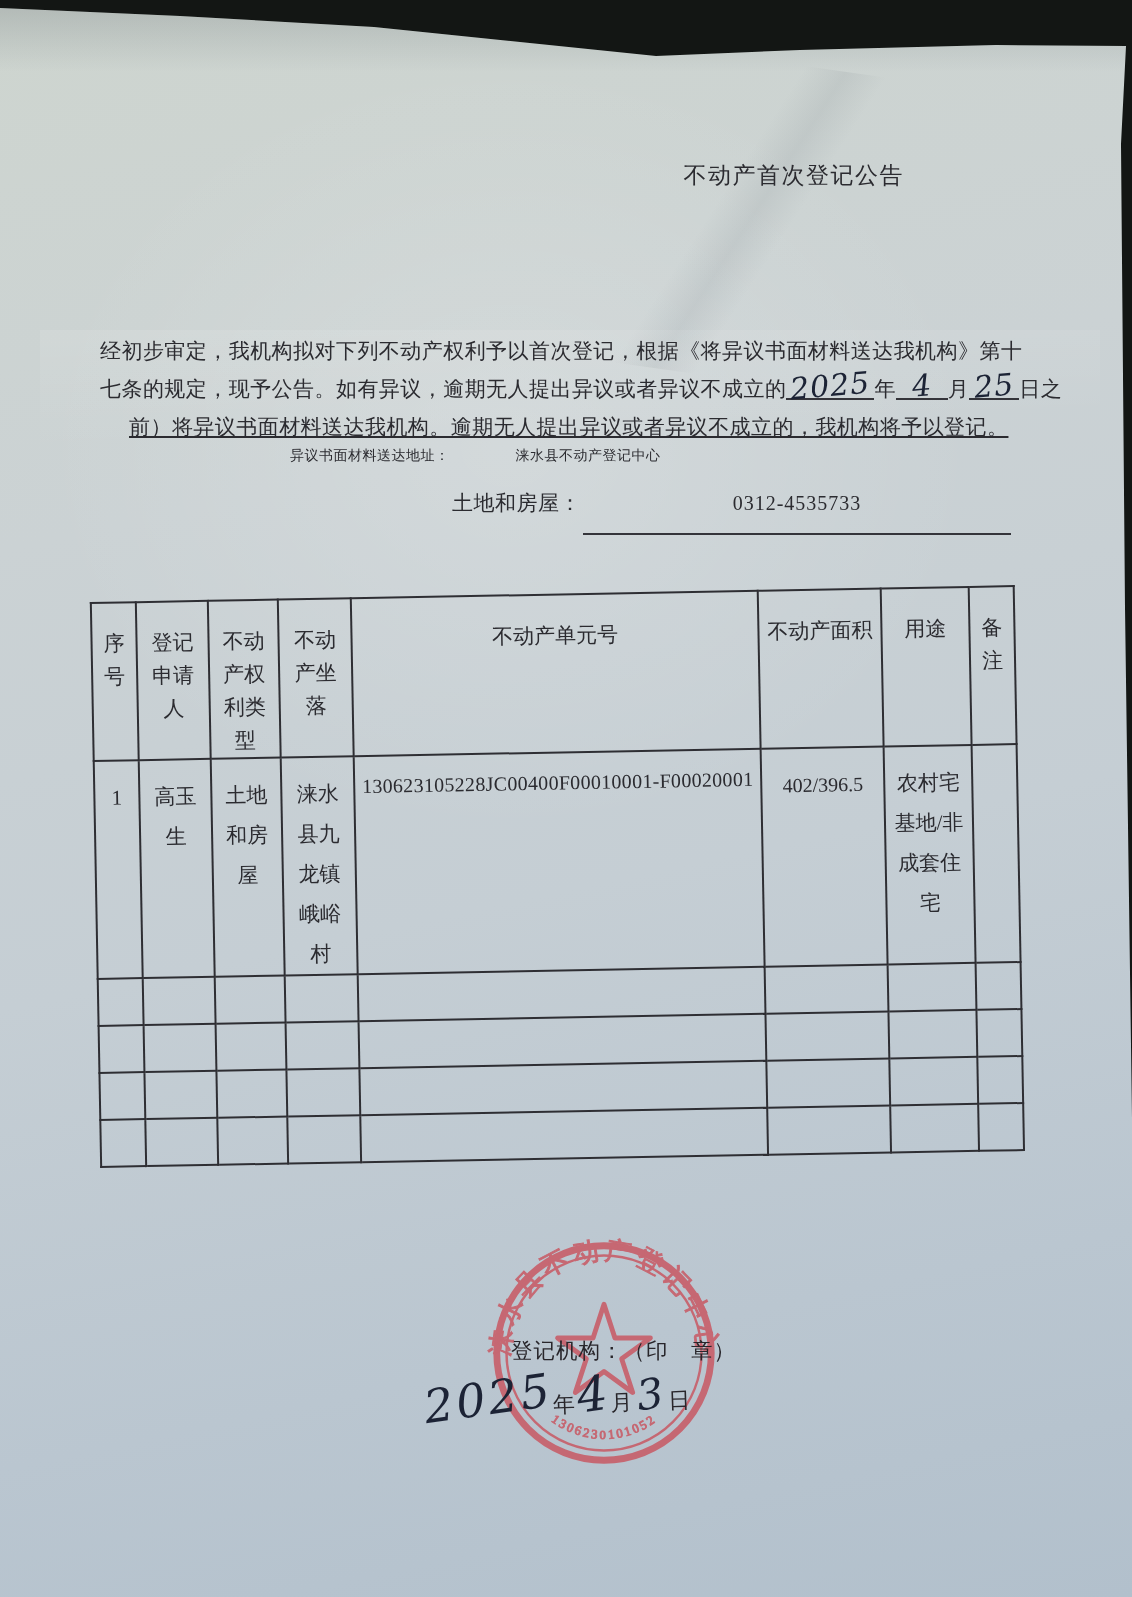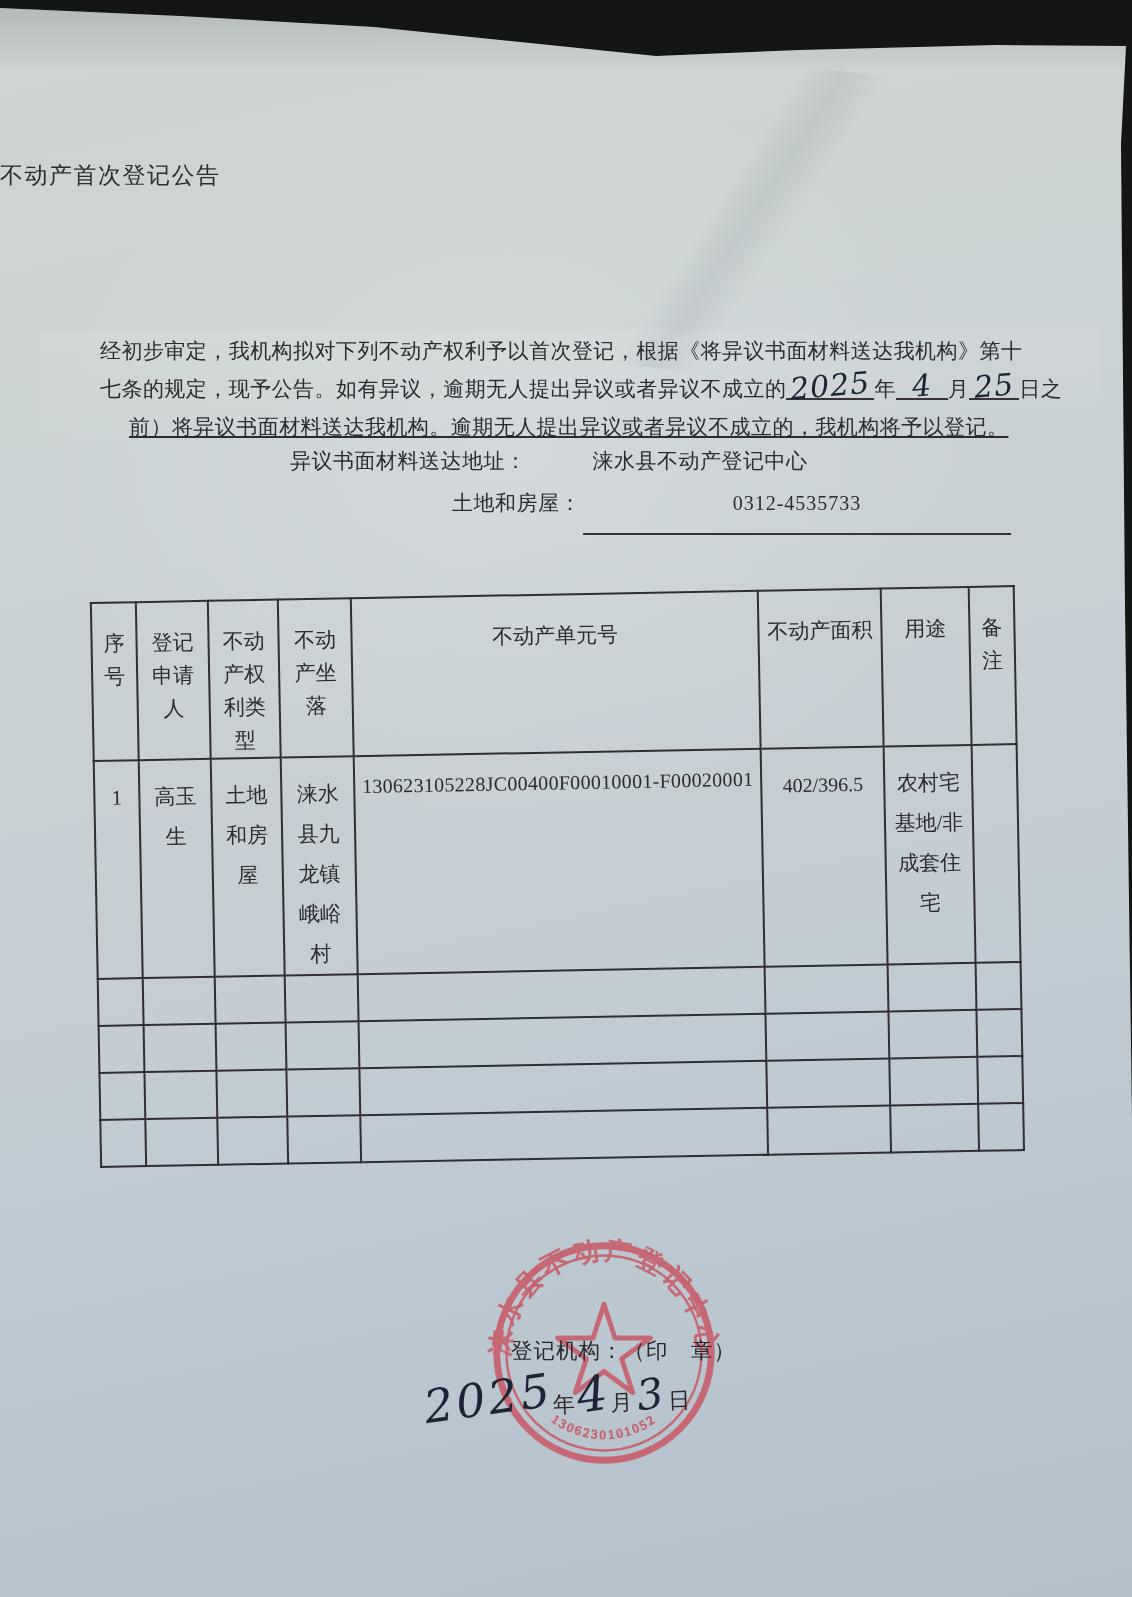--- a/index.html
+++ b/index.html
@@ -20,36 +20,36 @@
   .crease-a{position:absolute;left:620px;top:60px;width:260px;height:320px;
     background:linear-gradient(115deg,rgba(0,0,0,0) 40%,rgba(90,100,110,.10) 50%,rgba(0,0,0,0) 60%);
     transform:rotate(8deg);}
   .crease-b{position:absolute;left:40px;top:330px;width:1060px;height:140px;
     background:linear-gradient(178deg,rgba(255,255,255,.10),rgba(0,0,0,0) 70%);}
   .edge-shade{position:absolute;left:0;top:0;width:100%;height:90px;
     background:linear-gradient(180deg,rgba(40,50,60,.18),rgba(0,0,0,0) 80%);}
 
   
   .doc-title{
-    position:absolute;left:0;top:160px;width:904px;text-align:left;
+    position:absolute;left:0;top:160px;width:904px;text-align:right;
     font-size:23px;letter-spacing:1.5px;font-weight:normal;margin:0;
   }
   .para{position:absolute;left:100px;top:332px;width:938px;font-size:21px;line-height:38px;}
   .pline{white-space:nowrap;letter-spacing:.45px;}
   .pline.l3{padding-left:29px;text-decoration:underline;}
   .blank{
     display:inline-block;border-bottom:2px solid #34343a;text-align:center;
     line-height:18px;vertical-align:baseline;
   }
   .blank.year{width:88px;} .blank.month{width:52px;} .blank.day{width:50px;}
   .hw{
     font-family:"DejaVu Serif",serif;font-style:italic;color:#1c2335;
     display:inline-block;font-size:30px;line-height:14px;transform:rotate(-5deg);letter-spacing:1px;
   }
-  .addr-line{position:absolute;left:290px;top:447px;font-size:21px;letter-spacing:.5px;white-space:nowrap;}
+  .addr-line{position:absolute;left:290px;top:447px;font-size:14px;letter-spacing:.5px;white-space:nowrap;}
   .addr-line .value{margin-left:66px;}
   .contact-line{position:absolute;left:452px;top:489px;font-size:21px;letter-spacing:.5px;white-space:nowrap;}
   .contact-underline{
     display:inline-block;width:428px;border-bottom:2px solid #34343a;
     text-align:center;font-size:20px;letter-spacing:1px;padding-bottom:18px;margin-left:2px;
   }
 
   
   .reg-table{
     position:absolute;left:95px;top:602px;width:923px;

